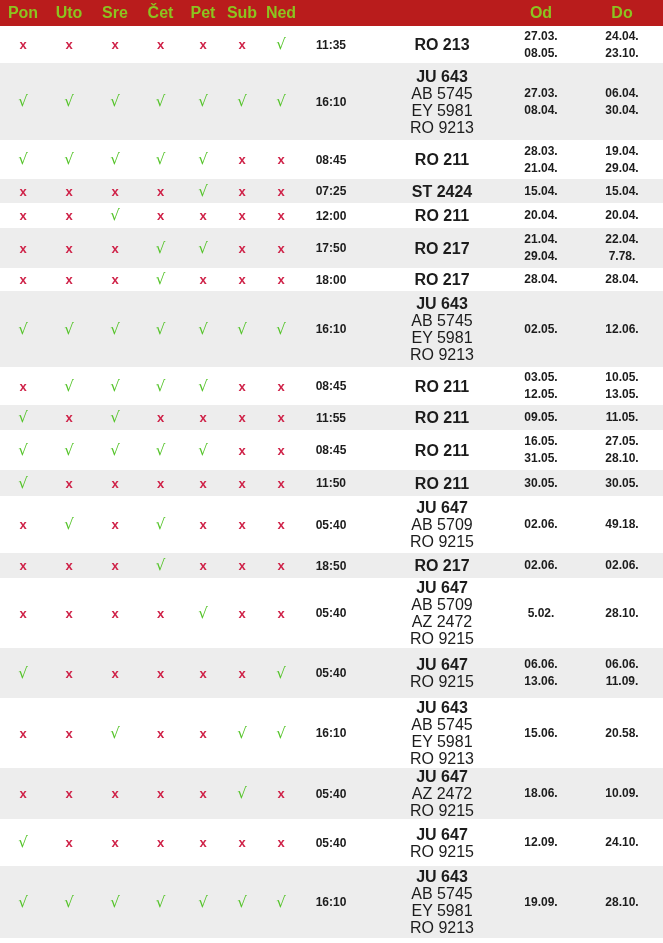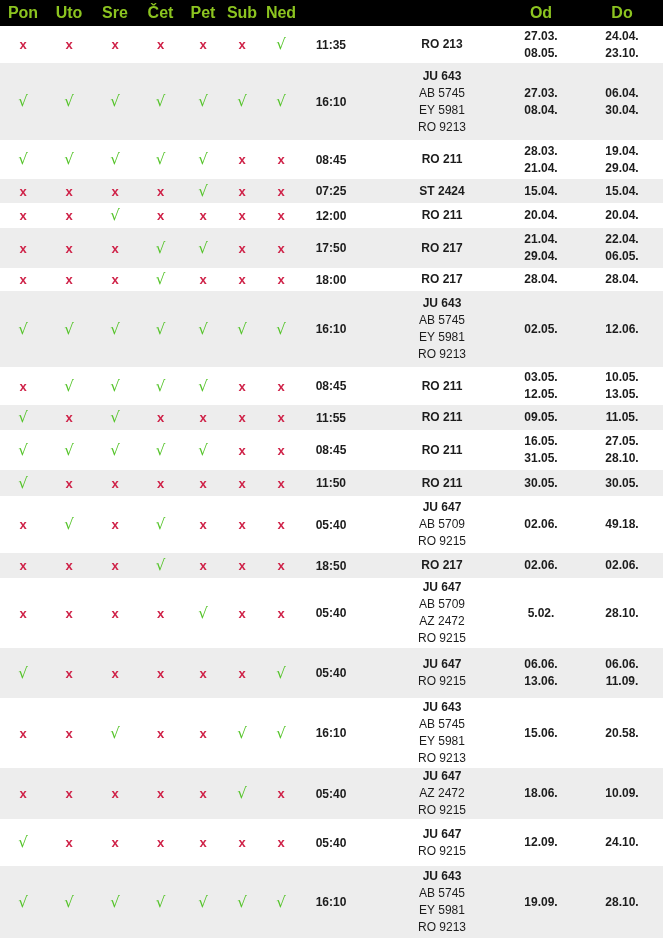--- a/index.html
+++ b/index.html
@@ -14,21 +14,21 @@
     overflow: hidden;
     font-family: "Liberation Sans", sans-serif;
   }
   .timetable {
     width: 663px;
     border-collapse: collapse;
     table-layout: fixed;
   }
   
   .thead-row {
-    background: #000000;
+    background: #b91c1c;
     height: 26px;
   }
   .thead-row th {
     padding: 0;
     margin: 0;
     color: #8CC420;
     font-size: 16px;
     font-weight: bold;
     text-align: center;
     vertical-align: middle;
@@ -82,21 +82,21 @@
     font-size: 12px;
     letter-spacing: 0px;
   }
   .cell-flight {
     text-align: left;
     padding-left: 22px !important;
     line-height: 17px;
   }
   .cell-flight .fl {
     display: block;
-    font-size: 12px;
+    font-size: 16px;
     white-space: nowrap;
   }
   .cell-flight .fl-main {
     font-weight: bold;
   }
   .cell-date {
     font-weight: bold;
     font-size: 12px;
     line-height: 17px;
     white-space: nowrap;
@@ -251,21 +251,21 @@
         <td class="cell-time">17:50</td>
         <td class="cell-flight">
           <span class="fl fl-main">RO 217</span>
         </td>
         <td class="cell-date">
           <span class="dt">21.04.</span>
           <span class="dt">29.04.</span>
         </td>
         <td class="cell-date">
           <span class="dt">22.04.</span>
-          <span class="dt">06.05.</span>
+          <span class="dt">7.78.</span>
         </td>
       </tr>
       <tr style="height: 23px;">
         <td class="cell-day"><span class="mark-no">x</span></td>
         <td class="cell-day"><span class="mark-no">x</span></td>
         <td class="cell-day"><span class="mark-no">x</span></td>
         <td class="cell-day"><span class="mark-yes">√</span></td>
         <td class="cell-day"><span class="mark-no">x</span></td>
         <td class="cell-day"><span class="mark-no">x</span></td>
         <td class="cell-day"><span class="mark-no">x</span></td>

